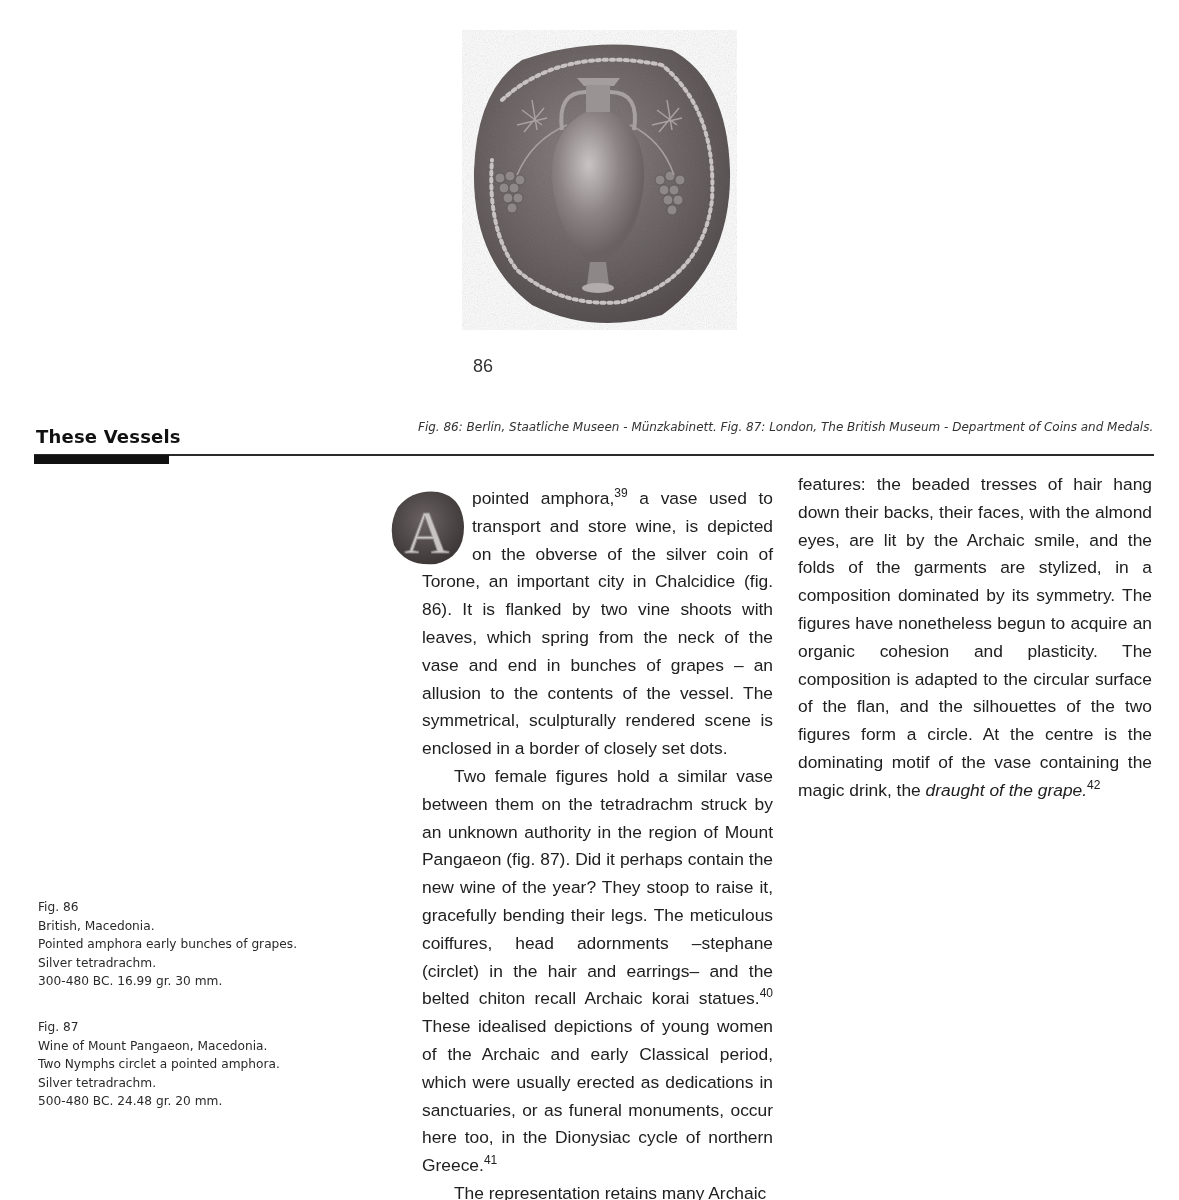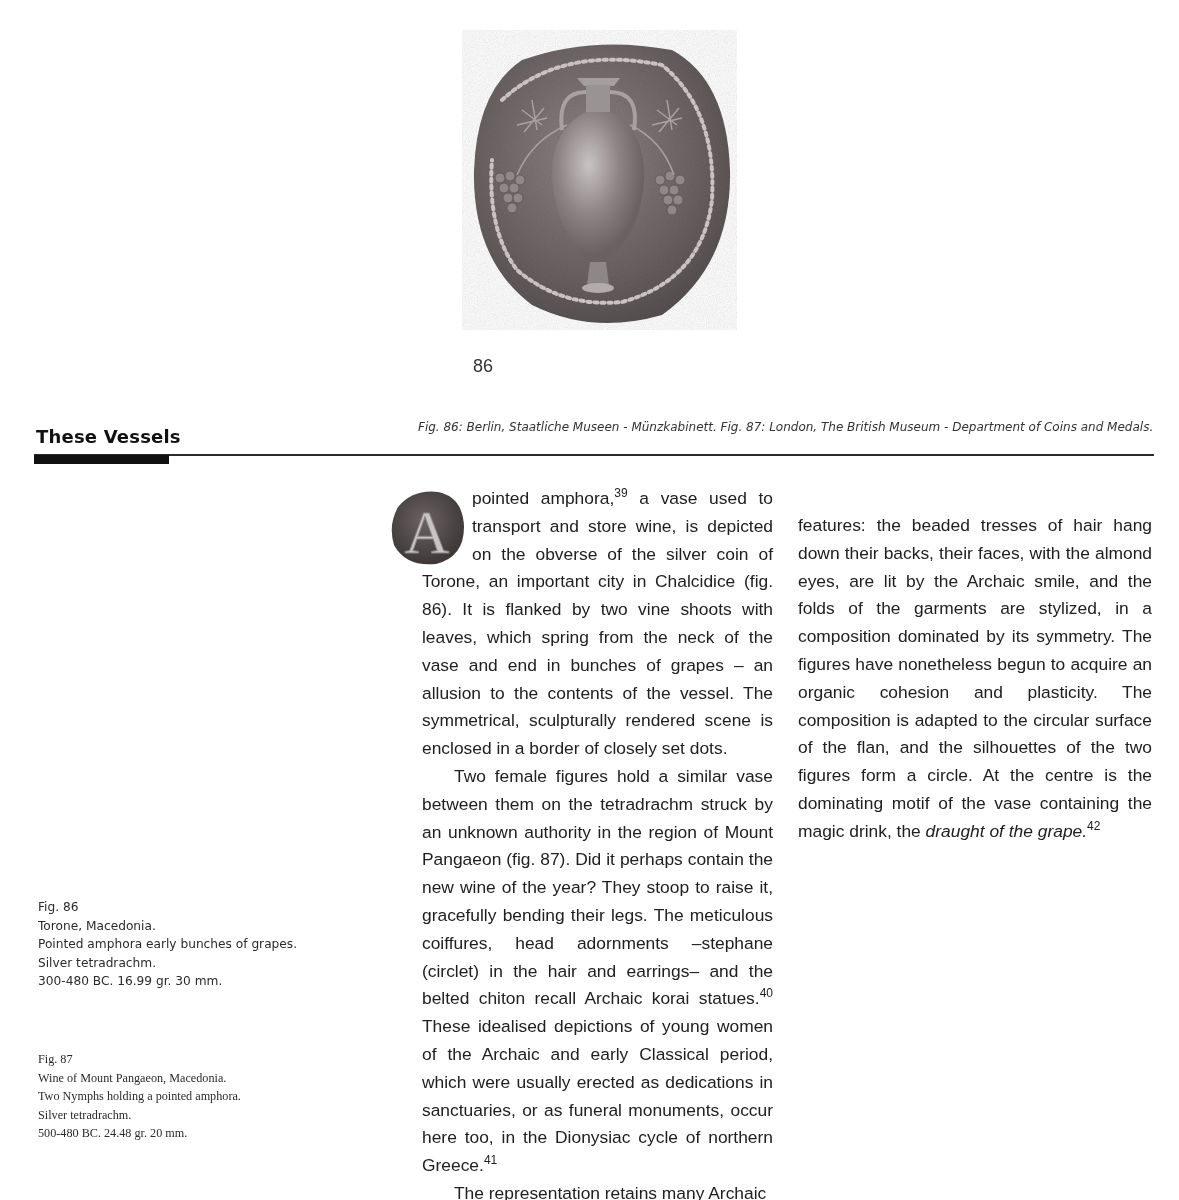--- a/index.html
+++ b/index.html
@@ -21,35 +21,35 @@
   .rule-thin { position: absolute; left: 34px; top: 454px; width: 1120px; height: 2px; background: #2a2a2a; }
   .rule-thick { position: absolute; left: 34px; top: 455px; width: 135px; height: 9px; background: #111; }
 
   .col {
     position: absolute; font-family: "Liberation Sans", sans-serif; font-size: 17.4px; line-height: 27.8px;
     color: #202020; text-align: justify;
   }
   .col p { margin: 0; }
   .col .indent { text-indent: 32px; }
   .col-mid { left: 422px; top: 485px; width: 351px; }
-  .col-right { left: 798px; top: 512px; width: 354px; }
+  .col-right { left: 798px; top: 471px; width: 354px; }
   .dropcap {
     float: left; width: 78px; height: 80px; margin: 0 6px 0 -34px; position: relative; top: 2px;
   }
   .dropcap svg { width: 100%; height: 100%; }
   sup { font-size: 12px; line-height: 0; vertical-align: 7px; }
   .it { font-style: italic; }
 
   .caption {
     position: absolute; left: 38px; font-family: "DejaVu Sans", sans-serif; font-size: 12.2px;
     line-height: 18.5px; color: #2a2a2a;
   }
   .caption div { white-space: nowrap; }
   .cap1 { top: 898px; }
-  .cap2 { top: 1050px; font-family: Liberation Serif, serif; }
+  .cap2 { top: 1018px; }
 </style>
 </head>
 <body>
 
 <div class="coin-wrap">
   <svg viewBox="0 0 275 300">
     <defs>
       <radialGradient id="coinG" cx="45%" cy="40%" r="65%">
         <stop offset="0%" stop-color="#8e8686"></stop>
         <stop offset="60%" stop-color="#6e6666"></stop>
@@ -129,24 +129,24 @@
   <p class="indent"><span>Two female figures hold a similar vase between them on the tetradrachm struck by an unknown authority in the region of Mount Pangaeon (fig. 87). Did it perhaps contain the new wine of the year? They stoop to raise it, gracefully bending their legs. The meticulous coiffures, head adornments –stephane (circlet) in the hair and earrings– and the belted chiton recall Archaic korai statues.</span><sup>40</sup><span> These idealised depictions of young women of the Archaic and early Classical period, which were usually erected as dedications in sanctuaries, or as funeral monuments, occur here too, in the Dionysiac cycle of northern Greece.</span><sup>41</sup></p>
   <p class="indent">The representation retains many Archaic</p>
 </div>
 
 <div class="col col-right">
   <p><span>features: the beaded tresses of hair hang down their backs, their faces, with the almond eyes, are lit by the Archaic smile, and the folds of the garments are stylized, in a composition dominated by its symmetry. The figures have nonetheless begun to acquire an organic cohesion and plasticity. The composition is adapted to the circular surface of the flan, and the silhouettes of the two figures form a circle. At the centre is the dominating motif of the vase containing the magic drink, the </span><span class="it">draught of the grape.</span><sup>42</sup></p>
 </div>
 
 <div class="caption cap1">
   <div>Fig. 86</div>
-  <div>Torone, Macedonia.</div>
+  <div>British, Macedonia.</div>
   <div>Pointed amphora early bunches of grapes.</div>
   <div>Silver tetradrachm.</div>
   <div>300-480 BC. 16.99 gr. 30 mm.</div>
 </div>
 <div class="caption cap2">
   <div>Fig. 87</div>
   <div>Wine of Mount Pangaeon, Macedonia.</div>
-  <div>Two Nymphs holding a pointed amphora.</div>
+  <div>Two Nymphs circlet a pointed amphora.</div>
   <div>Silver tetradrachm.</div>
   <div>500-480 BC. 24.48 gr. 20 mm.</div>
 </div>
 
 </body></html>

